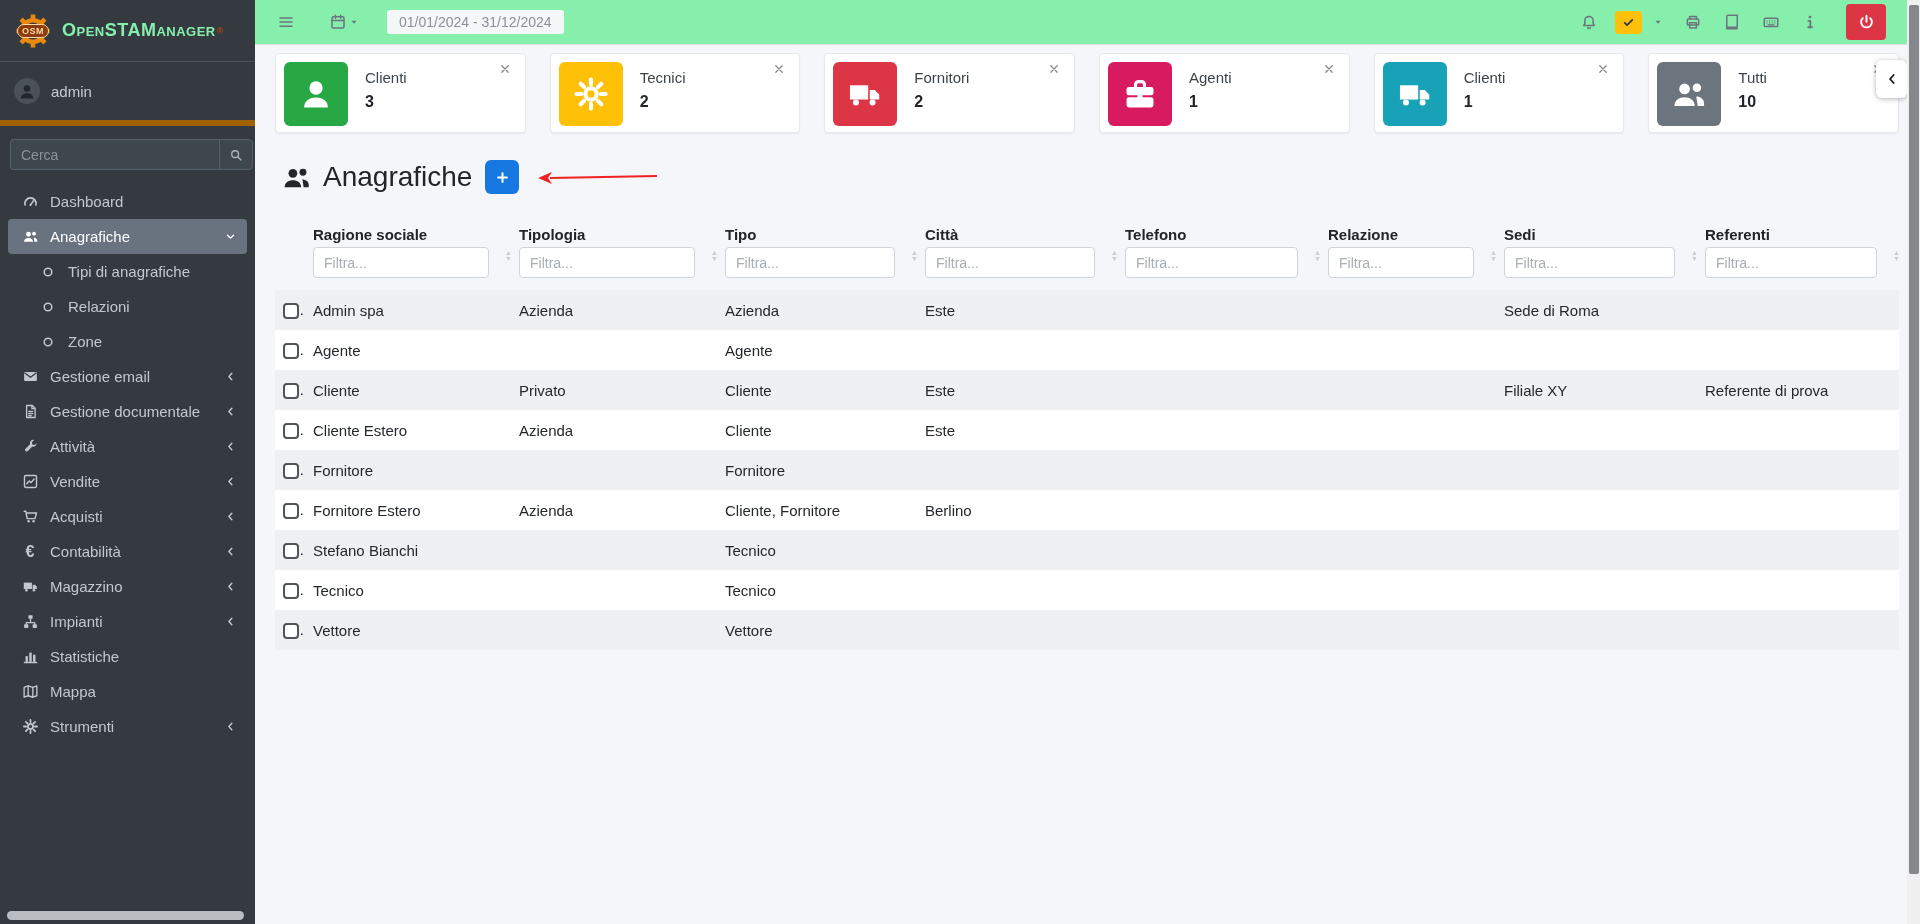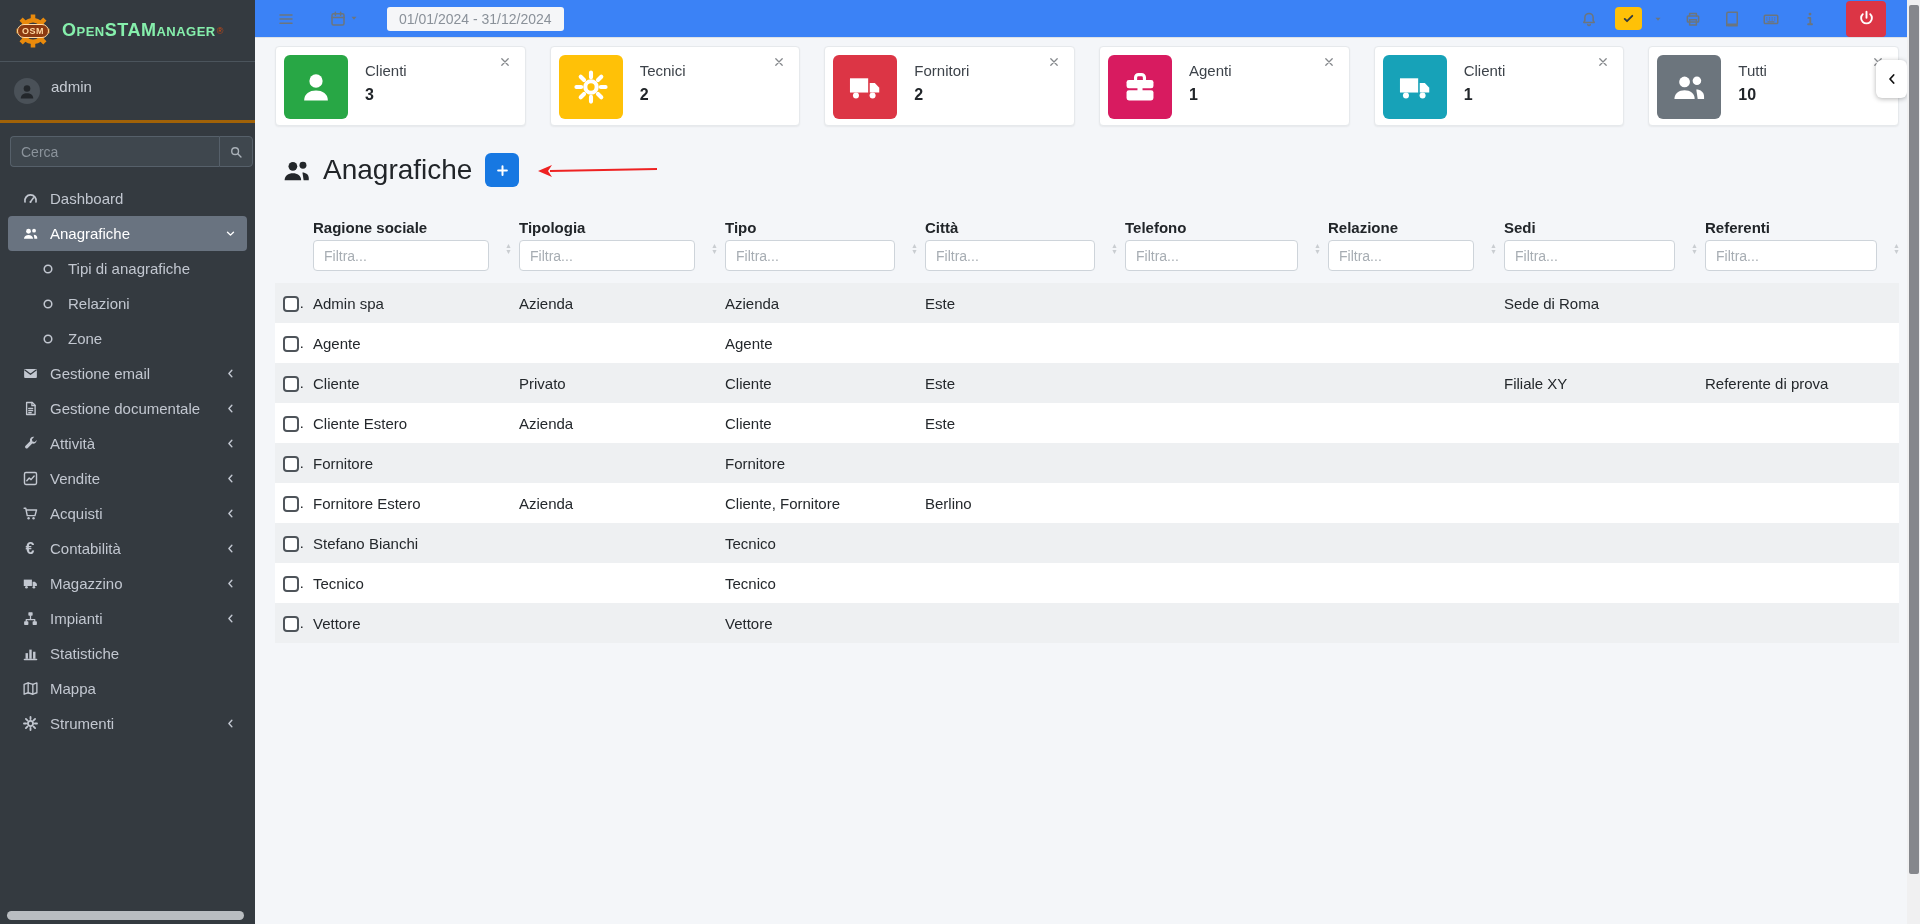--- a/index.html
+++ b/index.html
@@ -7,21 +7,21 @@
   .app { display:flex; width:1920px; height:924px; background:#f4f6f9; }
 
   
   .sidebar { width:255px; min-width:255px; background:#343a40; color:#c2c7d0; display:flex; flex-direction:column; position:relative; }
   .brand { height:62px; display:flex; align-items:center; padding:0 12px; border-bottom:1px solid #4b545c; cursor:pointer; }
   .brand-logo { position:relative; width:42px; height:42px; color:#e98a0c; display:flex; align-items:center; justify-content:center; }
   .brand-logo svg { width:42px; height:42px; }
   .brand-logo .osm-inner { position:absolute; top:50%; left:50%; transform:translate(-50%,-50%); background:#8c3a10; color:#ffd9a0; font-size:9px; font-weight:bold; letter-spacing:.5px; padding:1px 4px; border-radius:7px; border:1px solid #ffd9a0; }
   .brand-text { margin-left:8px; font-size:18px; font-weight:bold; font-variant:small-caps; letter-spacing:.5px; color:#86efac; white-space:nowrap; }
   .brand-mark { color:#d24a12; font-size:9px; vertical-align:super; margin-left:1px; }
-  .user-panel { display:flex; align-items:flex-start; padding:16px 14px; border-bottom:3px solid #a16207; }
+  .user-panel { display:flex; align-items:center; padding:16px 14px; border-bottom:6px solid #a16207; }
   .avatar { width:26px; height:26px; border-radius:50%; background:#4a5158; color:#23272b; display:flex; align-items:center; justify-content:center; overflow:hidden; }
   .avatar svg { width:20px; height:20px; }
   .username { margin-left:11px; font-size:15px; color:#c6cbd3; }
   .search-row { display:flex; margin:13px 2px 8px 10px; }
   .search-input { flex:1; height:31px; background:#3f474e; border:1px solid #56606a; border-right:none; border-radius:4px 0 0 4px; color:#c2c7d0; font-size:14px; padding:0 10px; font-family:"Liberation Sans", sans-serif; }
   .search-input::placeholder { color:#8b939b; }
   .search-btn { width:34px; height:31px; background:#3f474e; border:1px solid #56606a; border-radius:0 4px 4px 0; color:#aab1b8; display:flex; align-items:center; justify-content:center; cursor:pointer; }
   .search-btn svg { width:14px; height:14px; }
   .nav { flex:1; padding:6px 8px 0 8px; overflow:hidden; }
   .nav-item { height:35px; display:flex; align-items:center; padding:0 10px; border-radius:4px; font-size:15px; color:#c2c7d0; cursor:pointer; white-space:nowrap; }
@@ -30,21 +30,21 @@
   .nav-item.sub { padding-left:28px; }
   .nav-item.sub .ico svg { width:14px; height:14px; }
   .nav-item.active { background:#697380; color:#fff; }
   .nav-label { overflow:hidden; text-overflow:ellipsis; }
   .chev { margin-left:auto; display:flex; }
   .chev svg { width:13px; height:13px; }
   .h-scrollbar { position:absolute; bottom:4px; left:7px; width:237px; height:9px; background:#b9bdc1; border-radius:5px; cursor:pointer; }
 
   
   .main { flex:1; display:flex; flex-direction:column; position:relative; }
-  .topbar { height:38px; background:#3b82f6; border-bottom:1px solid #dee2e6; display:flex; align-items:center; padding:0 34px 0 18px; }
+  .topbar { height:45px; background:#86efac; border-bottom:1px solid #dee2e6; display:flex; align-items:center; padding:0 34px 0 18px; }
   .tb-btn { background:none; border:none; color:#6c757d; display:flex; align-items:center; cursor:pointer; padding:4px; }
   .tb-btn svg { width:18px; height:18px; }
   .tb-caret svg { width:10px; height:10px; margin-left:2px; }
   .hamburger { margin-right:26px; }
   .daterange { margin-left:24px; font-size:14px; color:#8a9199; background:#f5f6f8; border-radius:3px; padding:4px 12px; cursor:pointer; }
   .topbar-right { margin-left:auto; display:flex; align-items:center; gap:13px; }
   .yellow-btn { background:var(--warning); border:none; border-radius:4px; width:27px; height:23px; display:flex; align-items:center; justify-content:center; color:#333a40; cursor:pointer; }
   .yellow-btn svg { width:13px; height:13px; }
   .power-btn { background:var(--danger); border:none; border-radius:4px; width:40px; height:36px; display:flex; align-items:center; justify-content:center; color:#fff; cursor:pointer; margin-left:10px; }
   .power-btn svg { width:19px; height:19px; }

